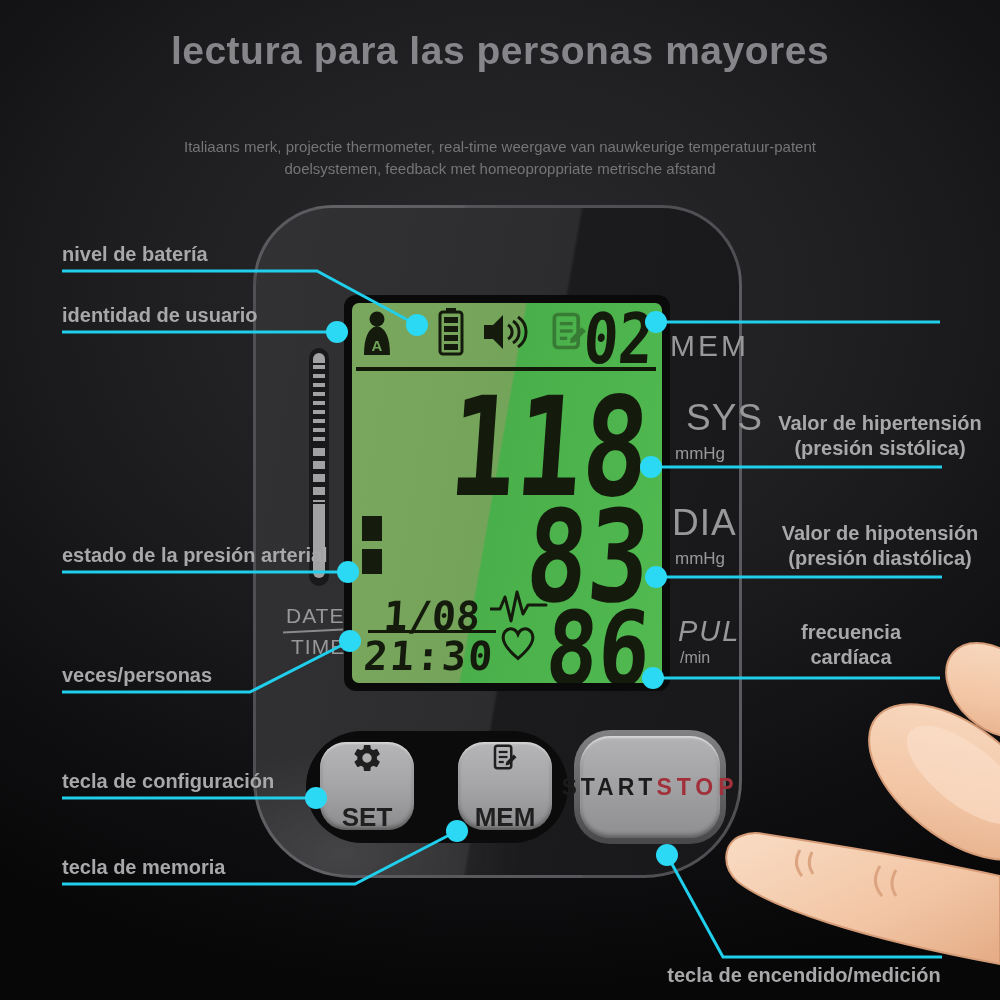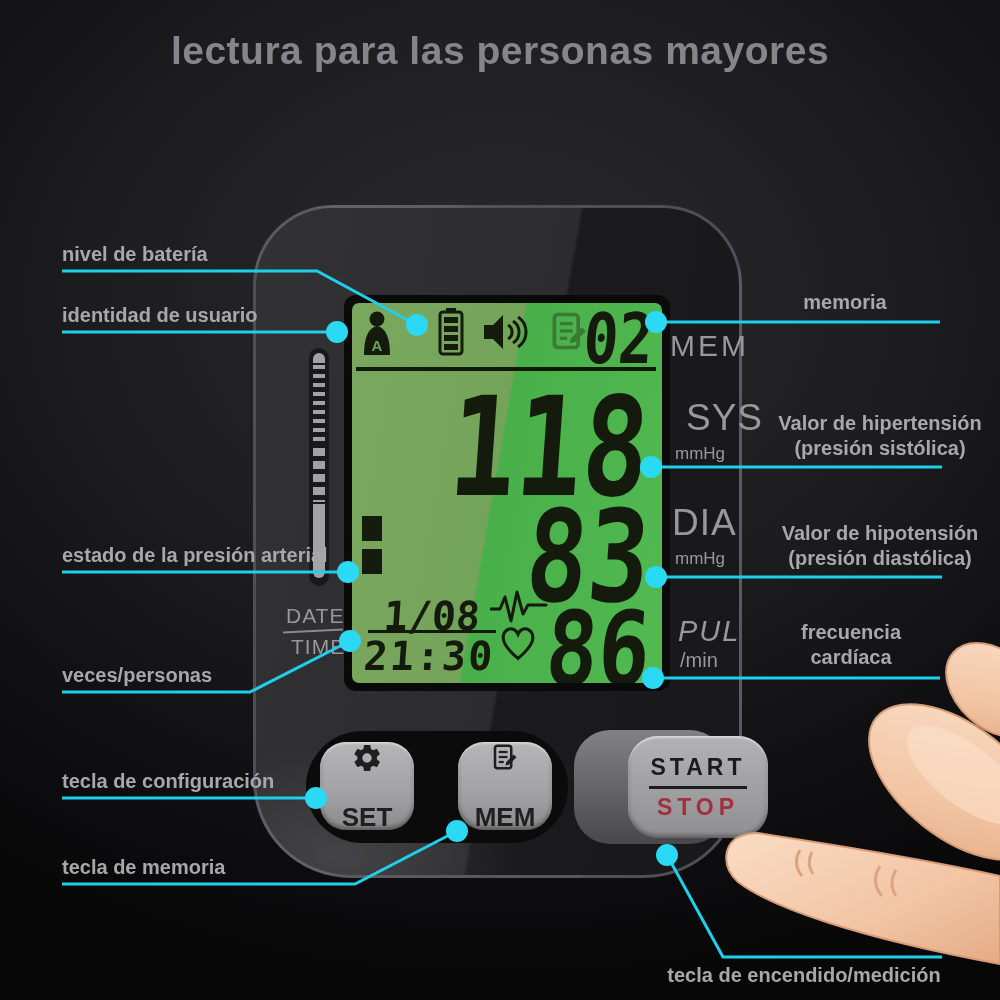--- a/index.html
+++ b/index.html
@@ -39,21 +39,21 @@
   .date-underline{left:16px;top:327px;width:128px;height:3px;background:#121908;}
   .seg-time{left:4px;top:333px;width:146px;text-align:center;font-size:40px;letter-spacing:2px;transform:skewX(-4deg);}
   
   .bezel{color:#98989a;line-height:1;}
   .bz-mem {left:670px;top:331px;font-size:30px;letter-spacing:3px;}
   .bz-sys {left:672px;top:399px;font-size:37px;letter-spacing:1px;margin-left:14px;}
   .bz-mmhg1{left:675px;top:445px;font-size:17px;}
   .bz-dia {left:672px;top:504px;font-size:37px;letter-spacing:1px;}
   .bz-mmhg2{left:675px;top:550px;font-size:17px;}
   .bz-pul {left:678px;top:617px;font-size:29px;letter-spacing:2px;font-style:italic;}
-  .bz-min {left:680px;top:650px;font-size:20px;}
+  .bz-min {left:680px;top:650px;font-size:16px;}
   .bz-date{left:286px;top:605px;font-size:21px;letter-spacing:1px;}
   .dt-line{left:283px;top:630px;width:60px;height:2px;background:#8a8a8c;transform:rotate(-3deg);}
   .bz-time{left:291px;top:636px;font-size:21px;letter-spacing:1px;}
   
   .strip-channel{left:309px;top:348px;width:20px;height:238px;background:#19191b;border-radius:10px;}
   .strip-cap{left:313px;top:353px;width:12px;height:10px;background:#a2a2a4;border-radius:6px 6px 0 0;}
   .strip-t1{left:313px;top:365px;width:12px;height:81px;
      background:repeating-linear-gradient(180deg,#a2a2a4 0 4px, rgba(0,0,0,0) 4px 9px);}
   .strip-t2{left:313px;top:448px;width:12px;height:54px;
      background:repeating-linear-gradient(180deg,#a2a2a4 0 8px, rgba(0,0,0,0) 8px 13px);}
@@ -64,36 +64,40 @@
        box-shadow:inset 0 2px 2px rgba(255,255,255,0.45), inset 0 -3px 4px rgba(0,0,0,0.35);
        display:flex;flex-direction:column;align-items:center;justify-content:space-between;cursor:pointer;}
   .key-set{left:320px;top:742px;width:94px;height:88px;}
   .key-mem{left:458px;top:742px;width:94px;height:88px;}
   .key-label{font-size:26px;font-weight:bold;color:#1f1f1f;line-height:1;margin-top:3px;}
   .startstop-outer{left:574px;top:730px;width:152px;height:114px;border-radius:36px;
        background:linear-gradient(180deg,#828284,#48484a);}
   .startstop{left:580px;top:736px;width:140px;height:102px;border-radius:30px;
        background:linear-gradient(180deg,#b3b3b5 0%,#9d9d9f 60%,#8f8f91 100%);
        box-shadow:inset 0 2px 2px rgba(255,255,255,0.5), inset 0 -3px 4px rgba(0,0,0,0.35);
-       display:flex;flex-direction:column;align-items:center;justify-content:center;cursor:pointer;margin-left:48px;}
+       display:flex;flex-direction:row;align-items:center;justify-content:center;cursor:pointer;}
   .start-txt{font-size:23px;font-weight:bold;letter-spacing:4px;color:#1b1b1b;line-height:1;}
   .ss-divider{width:98px;height:3px;background:#1b1b1b;margin:7px 0;}
   .stop-txt{font-size:23px;font-weight:bold;letter-spacing:5px;color:#a1303a;line-height:1;text-align:right;}
   
   .lbl{color:#a8a8aa;font-weight:bold;font-size:20px;line-height:25px;white-space:nowrap;}
   .lbl-c{text-align:center;white-space:normal;}
   .overlay{left:0;top:0;pointer-events:none;}
 </style>
 </head>
 <body>
 
 <div id="stage">
 
   <div class="abs title">
     <div>lectura para las personas mayores</div>
+  </div>
+  <div class="abs subtitle">
+    <div>Italiaans merk, projectie thermometer, real-time weergave van nauwkeurige temperatuur-patent</div>
+    <div>doelsystemen, feedback met homeoproppriate metrische afstand</div>
   </div>
 
   <div class="abs device-base"></div>
   <div class="abs device-face"></div>
 
   <div class="abs lcd-panel"></div>
   <div class="abs lcd">
 
     <svg class="abs" style="left:8px;top:8px" width="34" height="46" viewBox="0 0 34 46">
       <circle cx="17" cy="8" r="7.5" fill="#141b0c"></circle>
@@ -224,21 +228,20 @@
       <circle cx="653" cy="678" r="11"></circle>
       <circle cx="350" cy="641" r="11"></circle>
       <circle cx="316" cy="798" r="11"></circle>
       <circle cx="457" cy="831" r="11"></circle>
       <circle cx="667" cy="855" r="11"></circle>
     </g>
   </svg>
 
   <div class="abs lbl" style="left:62px;top:242px">nivel de batería</div>
   <div class="abs lbl" style="left:62px;top:303px">identidad de usuario</div>
-  <div class="abs lbl lbl-c" style="left:700px;top:290px;width:290px">memoria</div>
   <div class="abs lbl lbl-c" style="left:735px;top:411px;width:290px">
     <div>Valor de hipertensión</div>
     <div>(presión sistólica)</div>
   </div>
   <div class="abs lbl" style="left:62px;top:543px">estado de la presión arterial</div>
   <div class="abs lbl lbl-c" style="left:735px;top:521px;width:290px">
     <div>Valor de hipotensión</div>
     <div>(presión diastólica)</div>
   </div>
   <div class="abs lbl lbl-c" style="left:706px;top:620px;width:290px">

